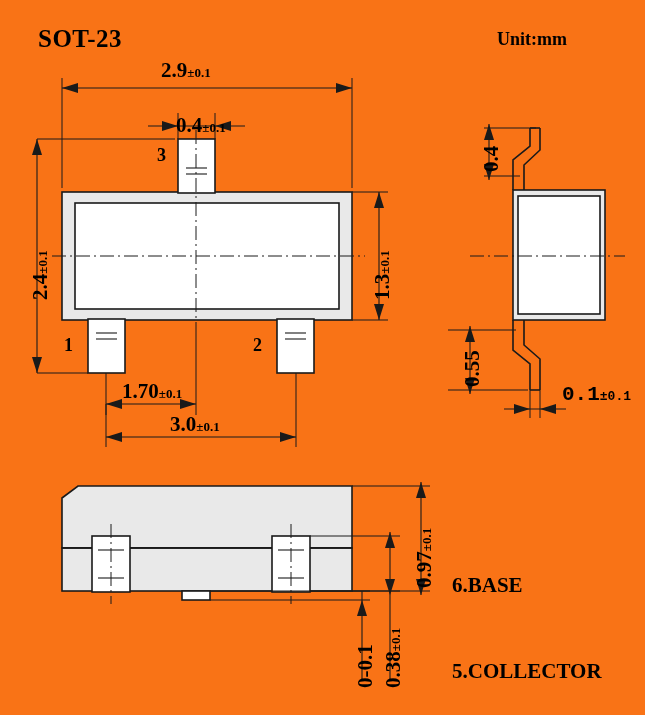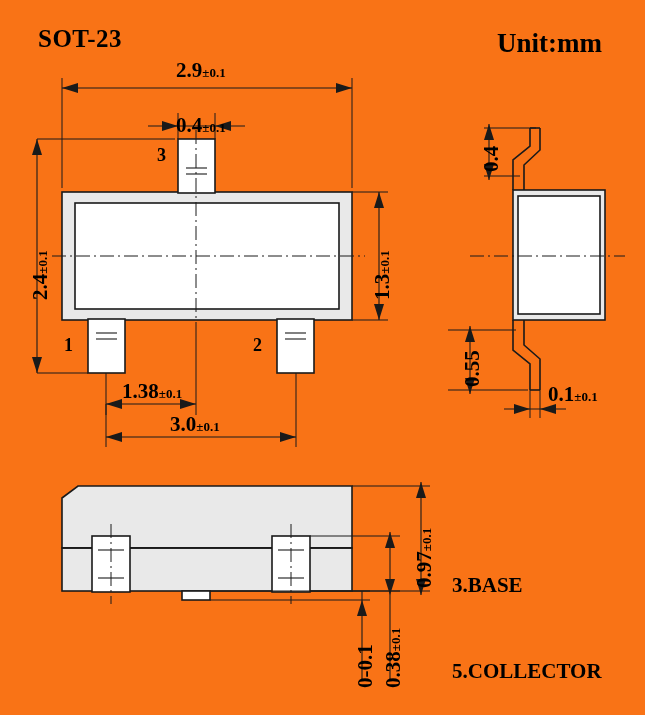--- a/index.html
+++ b/index.html
@@ -22,21 +22,21 @@
     color: #000000;
     white-space: nowrap;
     line-height: 1;
   }
   .title {
     font-size: 25px;
     font-weight: bold;
     letter-spacing: 0.5px;
   }
   .unit {
-    font-size: 27px;
+    font-size: 18px;
     font-weight: bold;
   }
   .dim {
     font-size: 21px;
     font-weight: bold;
   }
   .dim .tol {
     font-size: 13px;
     font-weight: bold;
     vertical-align: baseline;
@@ -221,62 +221,62 @@
       <line class="ln-thin" x1="362" y1="591" x2="362" y2="680"></line>
       <polygon points="362,600 357,616 367,616" fill="#1a1a1a"></polygon>
     </g>
 
   </svg>
 
   <div class="lbl title" style="left:38px; top:26px;">SOT-23</div>
 
   <div class="lbl unit" style="left:497px; top:30px;">Unit:mm</div>
 
-  <div class="lbl dim" style="left:176px; top:60px;">
+  <div class="lbl dim" style="left:161px; top:60px;">
     <span>2.9</span><span class="tol">±0.1</span>
   </div>
 
   <div class="lbl dim" style="left:176px; top:115px;">
     <span>0.4</span><span class="tol">±0.1</span>
   </div>
 
   <div class="lbl dim vert" style="left:30px; top:300px; transform:rotate(-90deg);">
     <span>2.4</span><span class="tol">±0.1</span>
   </div>
 
   <div class="lbl dim vert" style="left:372px; top:300px; transform:rotate(-90deg);">
     <span>1.3</span><span class="tol">±0.1</span>
   </div>
 
   <div class="lbl dim" style="left:122px; top:381px;">
-    <span>1.38</span><span class="tol">±0.1</span>
+    <span>1.70</span><span class="tol">±0.1</span>
   </div>
 
   <div class="lbl dim" style="left:170px; top:414px;">
     <span>3.0</span><span class="tol">±0.1</span>
   </div>
 
   <div class="lbl pin" style="left:157px; top:146px;">3</div>
   <div class="lbl pin" style="left:64px; top:336px;">1</div>
   <div class="lbl pin" style="left:253px; top:336px;">2</div>
 
   <div class="lbl dim vert" style="left:481px; top:172px; transform:rotate(-90deg);">0.4</div>
 
   <div class="lbl dim vert" style="left:462px; top:387px; transform:rotate(-90deg);">0.55</div>
 
-  <div class="lbl dim" style="left:548px; top:384px;">
+  <div class="lbl dim" style="left:562px; top:384px;font-family:Liberation Mono, monospace;">
     <span>0.1</span><span class="tol">±0.1</span>
   </div>
 
   <div class="lbl dim vert" style="left:414px; top:588px; transform:rotate(-90deg);">
     <span>0.97</span><span class="tol">±0.1</span>
   </div>
 
   <div class="lbl dim vert" style="left:383px; top:688px; transform:rotate(-90deg);">
     <span>0.38</span><span class="tol">±0.1</span>
   </div>
 
   <div class="lbl dim vert" style="left:355px; top:688px; transform:rotate(-90deg);">0-0.1</div>
 
-  <div class="lbl legend" style="left:452px; top:575px;">3.BASE</div>
+  <div class="lbl legend" style="left:452px; top:575px;">6.BASE</div>
   <div class="lbl legend" style="left:452px; top:661px;">5.COLLECTOR</div>
 
 </div>
 
 </body></html>

